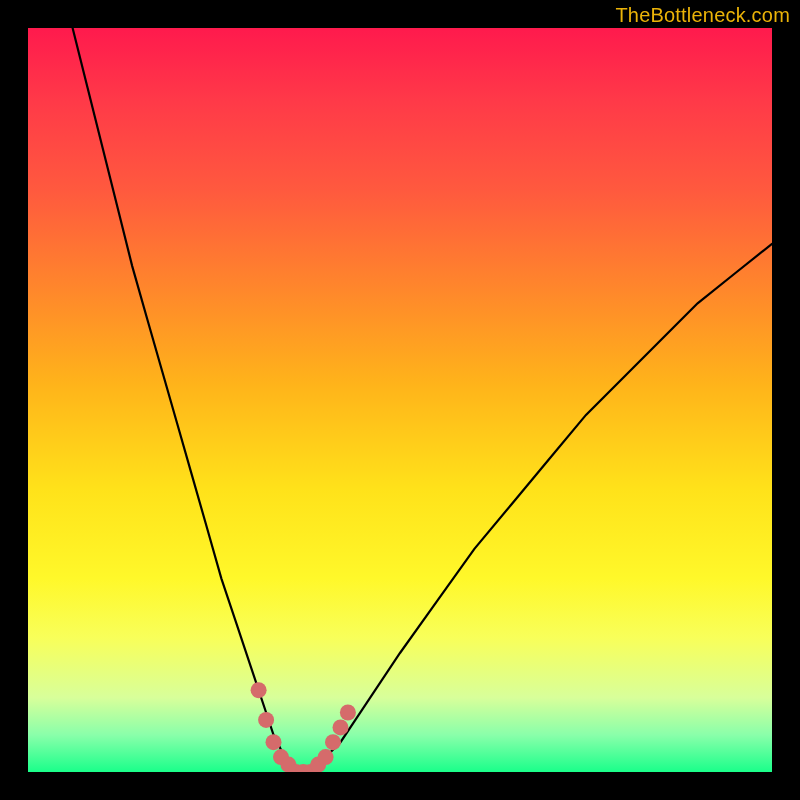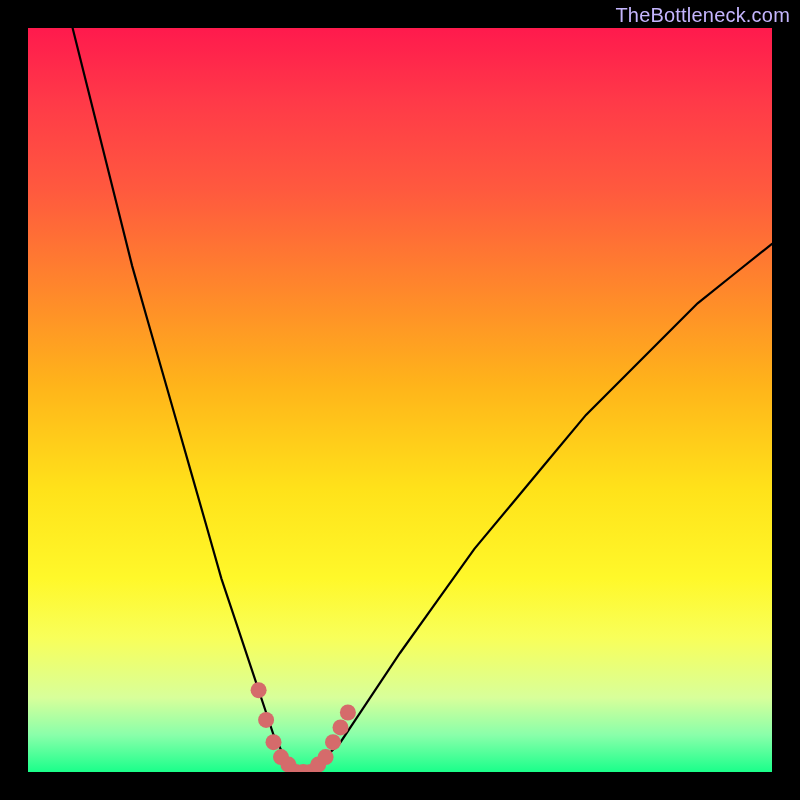--- a/index.html
+++ b/index.html
@@ -42,21 +42,21 @@
     position: absolute;
     top: 28px;
     left: 28px;
     width: 744px;
     height: 744px;
   }
   .watermark {
     position: absolute;
     top: 4px;
     right: 10px;
-    color: #c4b5fd;
+    color: #eab308;
     font-size: 20px;
     letter-spacing: 0.2px;
   }
 </style>
 </head>
 <body>
 
 <div class="frame">
   <div class="plot"></div>
 

